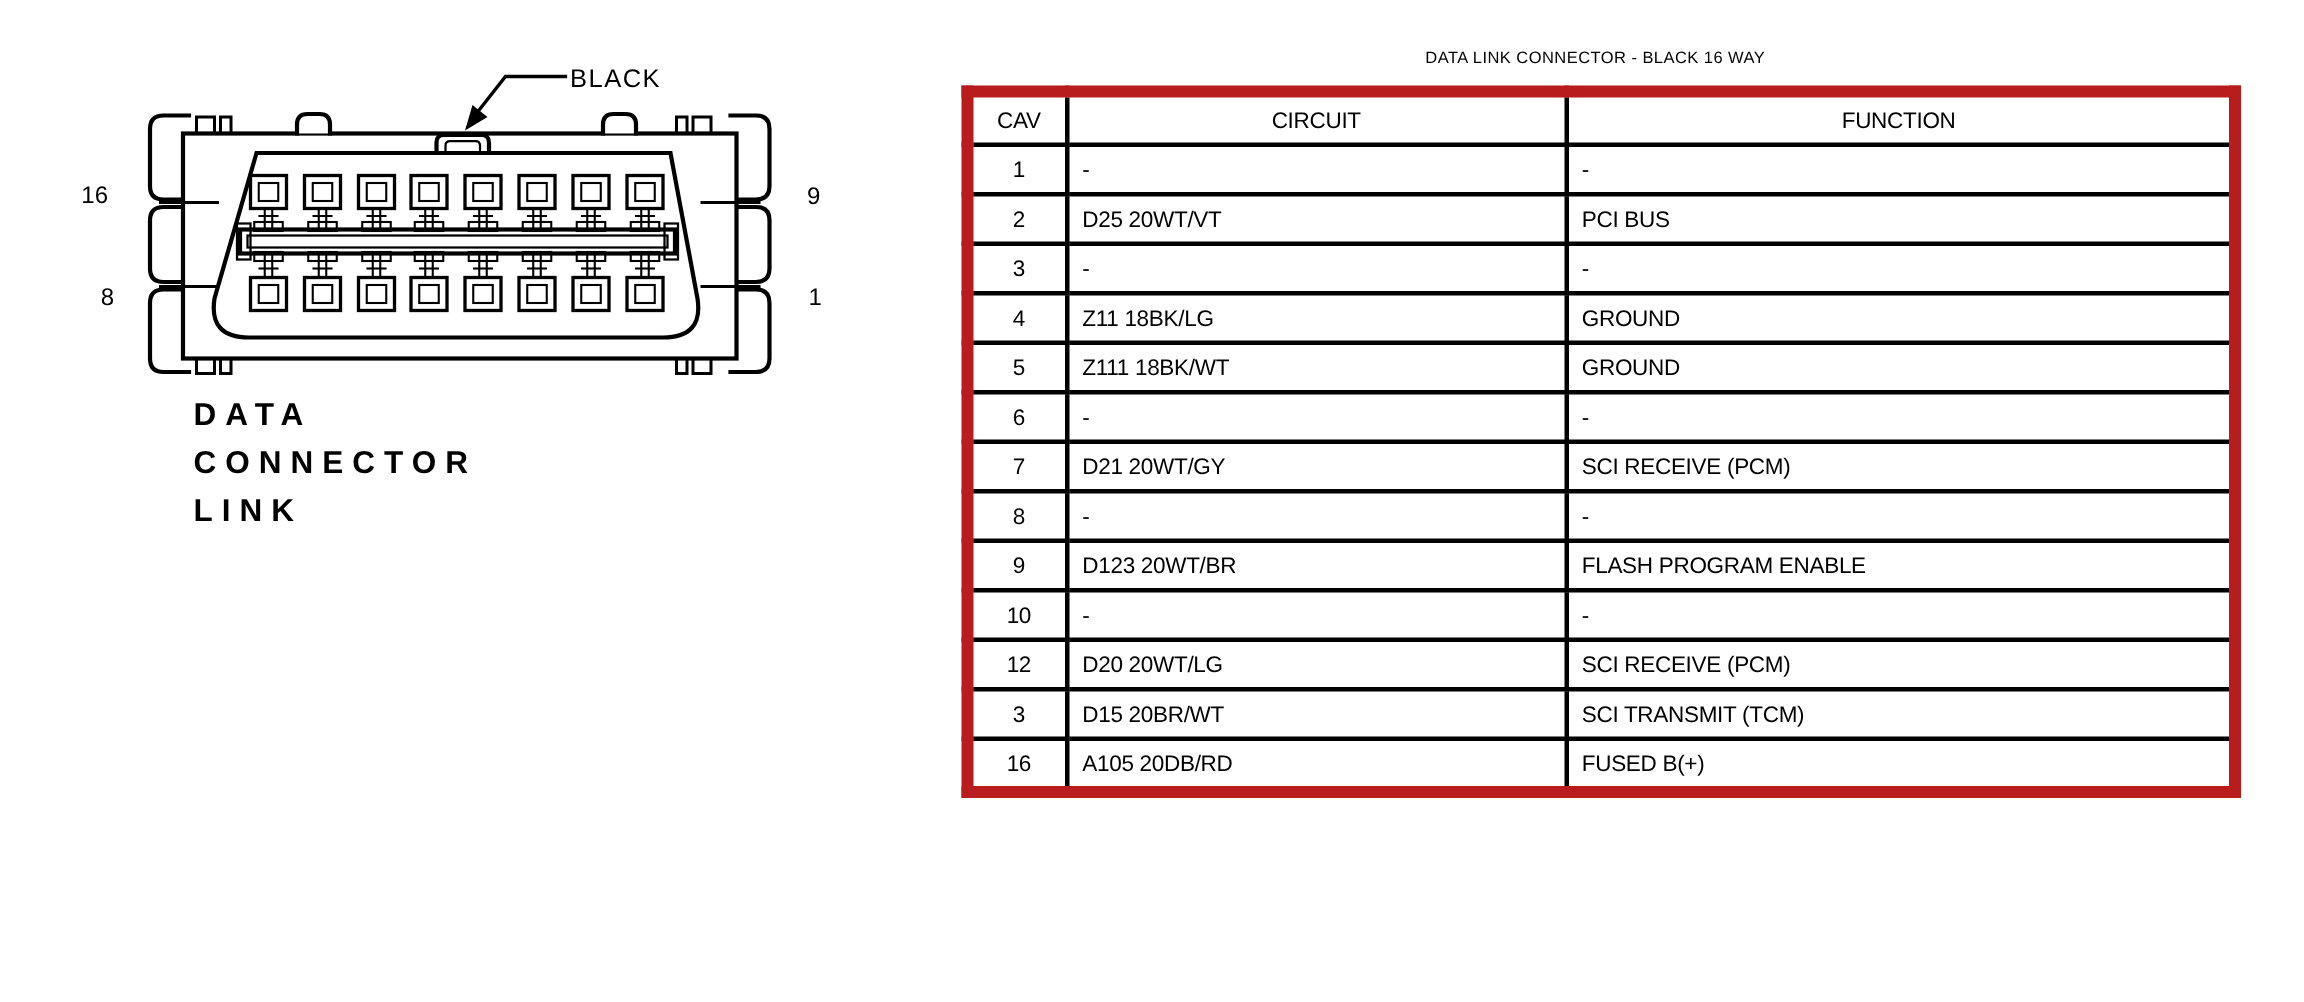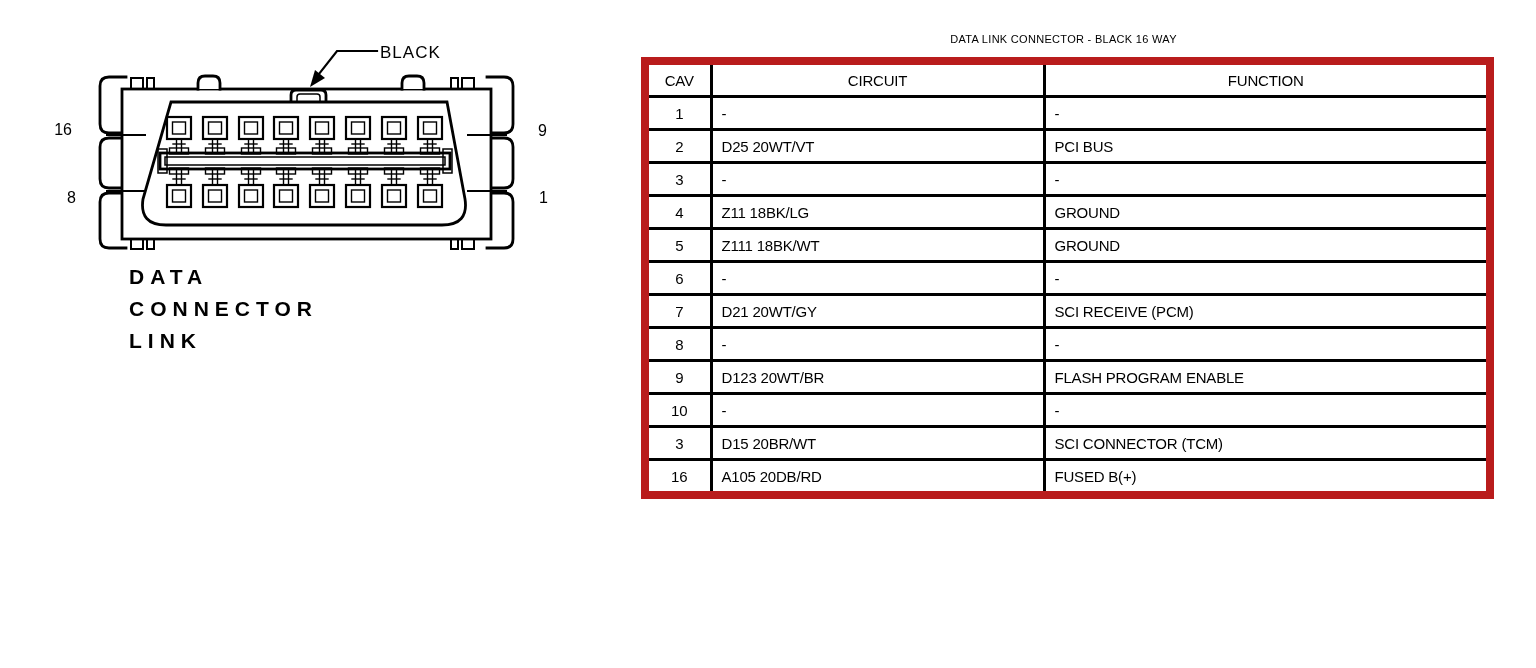--- a/index.html
+++ b/index.html
@@ -281,23 +281,28 @@
         <td class="cav">9</td>
         <td>D123 20WT/BR</td>
         <td>FLASH PROGRAM ENABLE</td>
       </tr>
       <tr>
         <td class="cav">10</td>
         <td>-</td>
         <td>-</td>
       </tr>
       <tr>
+        <td class="cav">12</td>
+        <td>D20 20WT/LG</td>
+        <td>SCI RECEIVE (PCM)</td>
+      </tr>
+      <tr>
         <td class="cav">3</td>
         <td>D15 20BR/WT</td>
-        <td>SCI CONNECTOR (TCM)</td>
+        <td>SCI TRANSMIT (TCM)</td>
       </tr>
       <tr>
         <td class="cav">16</td>
         <td>A105 20DB/RD</td>
         <td>FUSED B(+)</td>
       </tr>
     </tbody>
 </table>
 
 </body></html>

